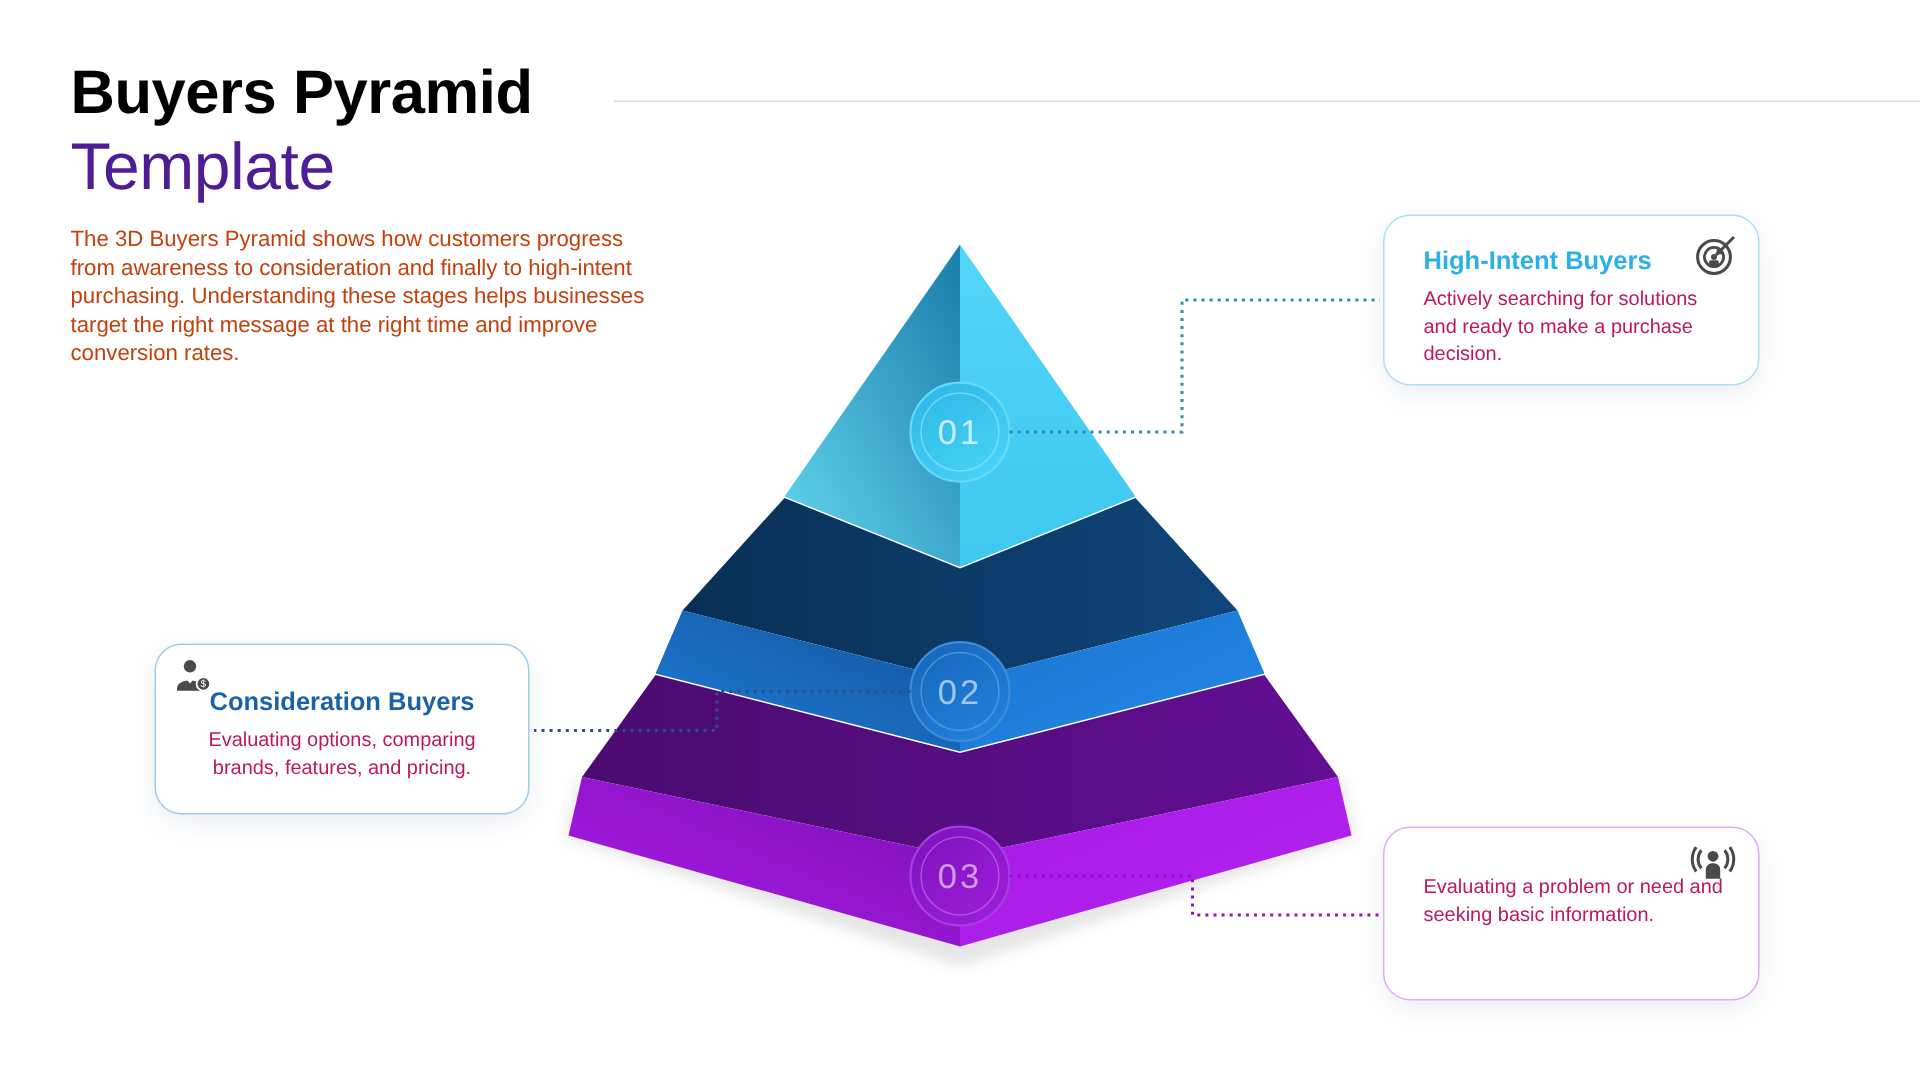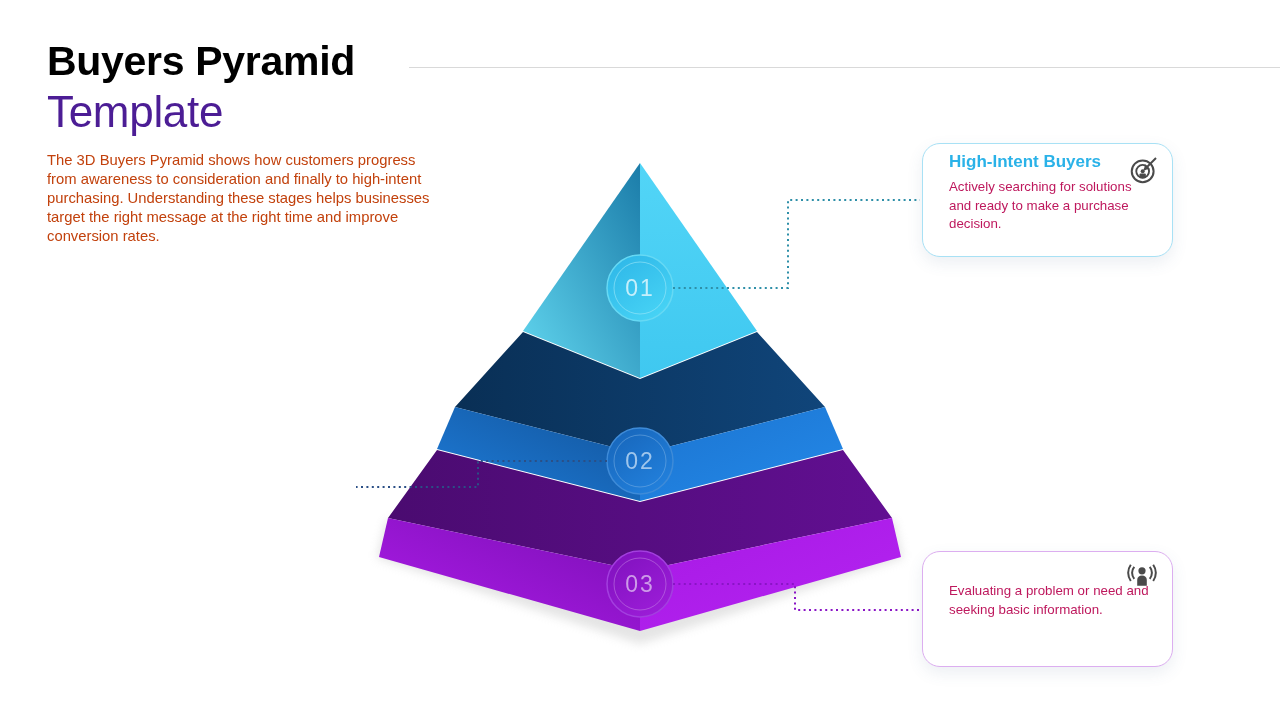--- a/index.html
+++ b/index.html
@@ -13,21 +13,21 @@
   .description{position:absolute;left:47px;top:151px;width:398px;font-size:14.8px;
                line-height:19px;color:#c2410c;}
   
   .pyramid-svg{position:absolute;left:0;top:0;pointer-events:none;}
   
   .card{position:absolute;background:#fff;border-radius:18px;box-sizing:border-box;
         box-shadow:0 6px 16px rgba(70,100,140,.10);}
   .card-title{font-size:17px;font-weight:700;margin:0 0 6px 0;}
   .card-body{font-size:13.3px;color:#be185d;line-height:18.5px;}
   #card-high{left:922px;top:143px;width:251px;height:114px;border:1.5px solid #A8E1F5;
-             padding:8px 16px 0 26px;}
+             padding:20px 16px 0 26px;}
   #card-high .card-title{color:#2AB2E8;}
   #card-high .card-body{width:206px;}
   #card-consider{left:103px;top:429px;width:250px;height:114px;border:1.5px solid #9FCDEC;
                  text-align:center;padding:28px 10px 0 10px;}
   #card-consider .card-title{color:#1A62A8;}
   #card-consider .card-body{width:220px;margin:0 auto;}
   #card-aware{left:922px;top:551px;width:251px;height:116px;border:1.5px solid #DCAEF0;
               padding:30px 16px 0 26px;}
   #card-aware .card-title{color:#9223C9;}
   #card-aware .card-body{width:212px;}
@@ -139,20 +139,31 @@
       <circle cx="11" cy="13" r="4.8" fill="none" stroke="#4a4a4a" stroke-width="1.4"></circle>
       <circle cx="11" cy="13" r="1.5" fill="#4a4a4a"></circle>
       <path d="M12 12 L21 3" stroke="#4a4a4a" stroke-width="1.5" fill="none"></path>
       <path d="M12 12 l4.3 -0.7 l-3.6 -3.6 z" fill="#4a4a4a"></path>
       <rect x="8.6" y="14.6" width="4.8" height="3.6" rx="0.8" fill="#4a4a4a"></rect>
     </svg>
     <div class="card-title">High-Intent Buyers</div>
     <div class="card-body">Actively searching for solutions and ready to make a purchase decision.</div>
   </div>
 
+  <div class="card" id="card-consider">
+    <svg class="card-icon" viewBox="0 0 24 24">
+      <circle cx="9.5" cy="5.4" r="3.1" fill="#4a4a4a"></circle>
+      <path d="M3 16.2 c0 -5 13 -5 13 0 l0 1.4 -13 0 z" fill="#4a4a4a"></path>
+      <path d="M7.2 10.6 l2.3 2.6 2.3 -2.6" fill="none" stroke="#ffffff" stroke-width="1"></path>
+      <circle cx="16.2" cy="14.2" r="3.4" fill="#4a4a4a" stroke="#ffffff" stroke-width="0.9"></circle>
+      <text x="16.2" y="16" font-size="5" fill="#ffffff" text-anchor="middle" font-family="Liberation Sans, sans-serif">$</text>
+    </svg>
+    <div class="card-title">Consideration Buyers</div>
+    <div class="card-body">Evaluating options, comparing brands, features, and pricing.</div>
+  </div>
 
   <div class="card" id="card-aware">
     <svg class="card-icon" viewBox="0 0 24 24">
       <circle cx="12" cy="7.4" r="2.7" fill="#4a4a4a"></circle>
       <path d="M8.4 18.6 v-4.4 c0 -2.1 1.5 -3.3 3.6 -3.3 s3.6 1.2 3.6 3.3 v4.4 z" fill="#4a4a4a"></path>
       <path d="M6.2 4.4 a7 7 0 0 0 0 9.0" fill="none" stroke="#4a4a4a" stroke-width="1.5"></path>
       <path d="M3.6 2.8 a10.4 10.4 0 0 0 0 12.2" fill="none" stroke="#4a4a4a" stroke-width="1.5"></path>
       <path d="M17.8 4.4 a7 7 0 0 1 0 9.0" fill="none" stroke="#4a4a4a" stroke-width="1.5"></path>
       <path d="M20.4 2.8 a10.4 10.4 0 0 1 0 12.2" fill="none" stroke="#4a4a4a" stroke-width="1.5"></path>
     </svg>

